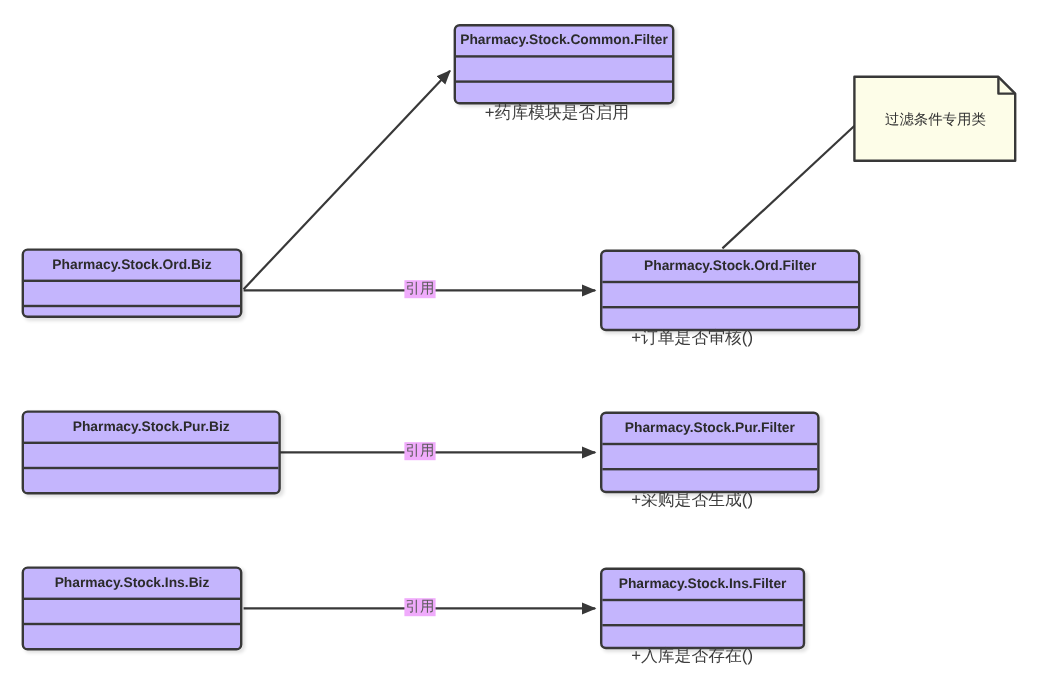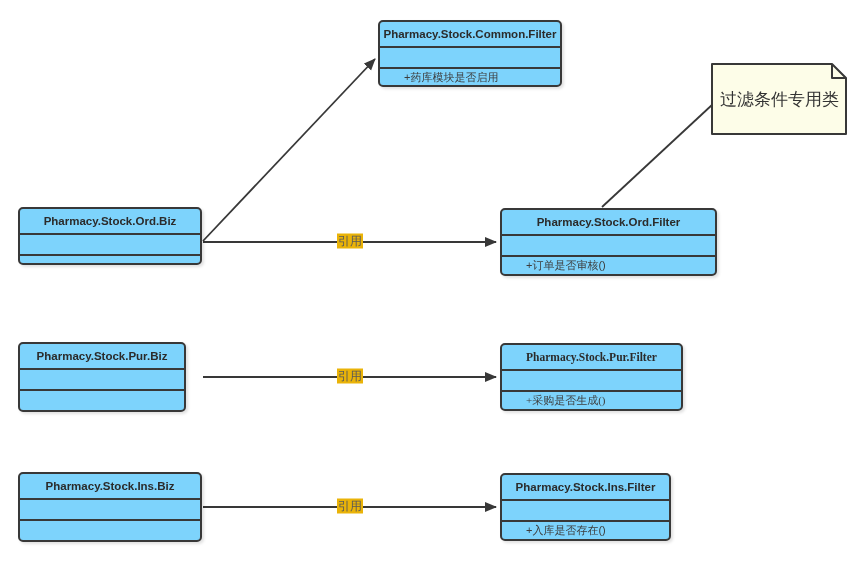--- a/index.html
+++ b/index.html
@@ -6,59 +6,59 @@
   .canvas{
     position:relative;
     width:868px;height:561px;
     background:#ffffff;
     font-family:"Liberation Sans", sans-serif;
     overflow:hidden;
   }
   .edge-layer{position:absolute;left:0;top:0;width:868px;height:561px;}
   .uml-class{
     position:absolute;
-    background:#7dd3fc;
+    background:#c4b5fd;
     border:2px solid #383838;
     border-radius:5px;
     box-shadow:2px 2px 3px rgba(0,0,0,0.12);
     display:flex;flex-direction:column;
     box-sizing:border-box;
   }
   .uml-title{
     height:24px;flex:0 0 24px;
     display:flex;align-items:center;justify-content:center;
     font-weight:bold;font-size:11.5px;color:#2b2b2b;
     border-bottom:2px solid #383838;
   }
   .uml-attrs{
     height:19px;flex:0 0 19px;
     border-bottom:2px solid #383838;
     font-size:11.5px;color:#3d3d3d;
     display:flex;align-items:center;padding:0 6px;
   }
   .uml-ops{
     flex:1 1 auto;
-    font-size:11px;color:#3d3d3d;
-    display:flex;align-items:center;padding:0 24px;
+    font-size:14px;color:#3d3d3d;
+    display:flex;align-items:center;padding:0 24px;margin-top:16px;
   }
   .edge-label{
     position:absolute;
     transform:translate(-50%,-50%);
-    background:#eab308;
+    background:#f0abfc;
     color:#595959;
     font-size:12px;
     padding:0 1px;
     line-height:15px;
     white-space:nowrap;
   }
   .note-text{
     position:absolute;
     left:712px;top:64px;width:135px;height:70px;
     display:flex;align-items:center;justify-content:center;
-    font-size:17px;color:#333333;
+    font-size:12px;color:#333333;
     pointer-events:none;
   }
 </style>
 </head>
 <body>
 
 <div class="canvas">
 
   <svg class="edge-layer" width="868" height="561" viewBox="0 0 868 561">
     <defs>
@@ -94,27 +94,27 @@
     <div class="uml-attrs"></div>
     <div class="uml-ops"></div>
   </div>
 
   <div class="uml-class" style="left:500px;top:208px;width:217px;height:68px;">
     <div class="uml-title">Pharmacy.Stock.Ord.Filter</div>
     <div class="uml-attrs"></div>
     <div class="uml-ops">+订单是否审核()</div>
   </div>
 
-  <div class="uml-class" style="left:18px;top:342px;width:168px;height:70px;">
+  <div class="uml-class" style="left:18px;top:342px;width:216px;height:70px;">
     <div class="uml-title">Pharmacy.Stock.Pur.Biz</div>
     <div class="uml-attrs"></div>
     <div class="uml-ops"></div>
   </div>
 
-  <div class="uml-class" style="left:500px;top:343px;width:183px;height:68px;font-family:Liberation Serif, serif;">
+  <div class="uml-class" style="left:500px;top:343px;width:183px;height:68px;">
     <div class="uml-title">Pharmacy.Stock.Pur.Filter</div>
     <div class="uml-attrs"></div>
     <div class="uml-ops">+采购是否生成()</div>
   </div>
 
   <div class="uml-class" style="left:18px;top:472px;width:184px;height:70px;text-align:right;">
     <div class="uml-title">Pharmacy.Stock.Ins.Biz</div>
     <div class="uml-attrs"></div>
     <div class="uml-ops"></div>
   </div>

